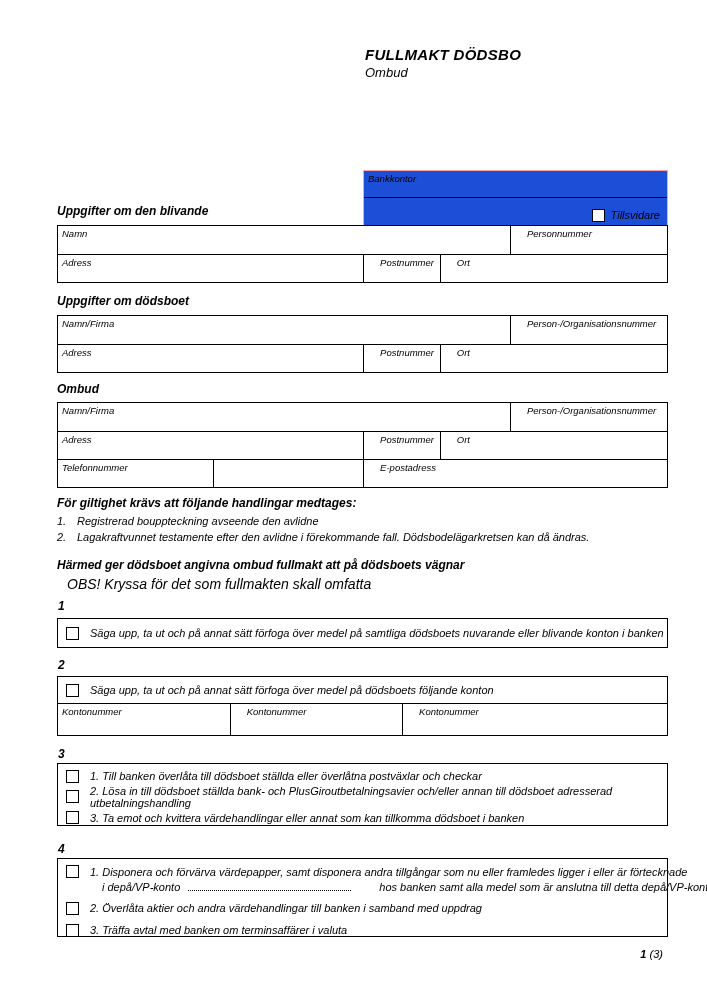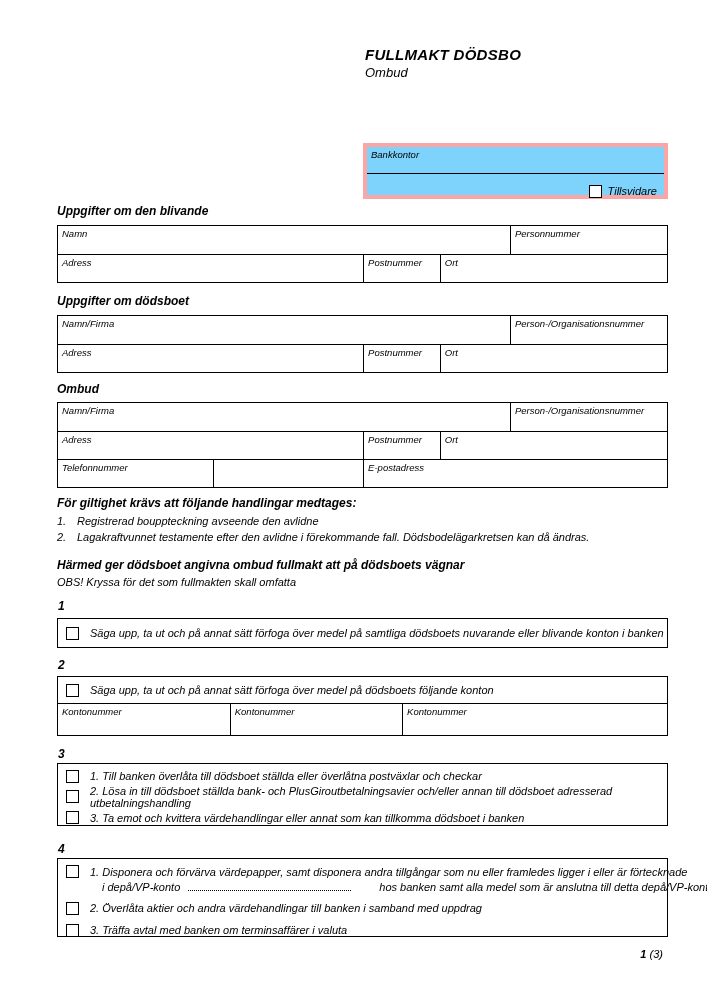--- a/index.html
+++ b/index.html
@@ -11,51 +11,51 @@
     background: #ffffff;
     font-family: "Liberation Sans", sans-serif;
     color: #000;
     overflow: hidden;
     font-style: italic;
   }
   .title-block { position: absolute; left: 365px; top: 46px; }
   .title-block h1 { font-size: 15px; font-weight: bold; letter-spacing: 0.3px; }
   .title-block .subtitle { font-size: 13px; margin-top: 2px; }
 
-  .box { position: absolute; border: 4px solid #fca5a5; background: #7dd3fc; }
+  .box { position: absolute; border: 1px solid #fca5a5; background: #1d4ed8; margin-top: 27px; }
   .flabel { font-size: 9.5px; display: block; padding: 2px 0 0 4px; }
 
   .header-box { left: 363px; top: 143px; width: 305px; height: 56px; }
   .hb-row { position: relative; height: 27px; }
   .hb-row.first { border-bottom: 1px solid #000; }
   .tillsvidare { position: absolute; right: 7px; bottom: 3px; display: flex; align-items: flex-start; gap: 6px; }
 
   .cb { width: 13px; height: 13px; border: 1px solid #000; background: #fff; display: inline-block; flex: 0 0 13px; }
   .cb-label { font-size: 11px; }
 
   .sec-head { position: absolute; left: 57px; font-size: 12px; font-weight: bold; }
 
   .ftable { position: absolute; left: 57px; width: 611px; border: 1px solid #000; background: #fff; }
   .frow { display: flex; height: 28px; }
   .frow + .frow { border-top: 1px solid #000; }
   .fcell { height: 100%; }
-  .fcell + .fcell { border-left: 1px solid #000; }
+  .fcell + .fcell { border-left: 1px solid #000; padding-left: 12px; }
   .w-a1 { width: 74.2%; } .w-a2 { width: 25.8%; }
   .w-b1 { width: 50.1%; } .w-b2 { width: 12.6%; } .w-b3 { width: 37.3%; }
   .w-c1 { width: 25.4%; } .w-c2 { width: 24.7%; } .w-c3 { width: 49.9%; }
   .w-k1 { width: 28.2%; } .w-k2 { width: 28.3%; } .w-k3 { width: 43.5%; }
 
   .req-block { position: absolute; left: 57px; top: 496px; width: 611px; }
   .req-head { font-size: 12px; font-weight: bold; margin-bottom: 5px; }
   .req-item { font-size: 11px; display: flex; margin-top: 4px; }
   .req-num { width: 20px; flex: 0 0 20px; }
 
   .mandate-block { position: absolute; left: 57px; top: 558px; width: 611px; }
   .mandate-head { font-size: 12px; font-weight: bold; }
-  .mandate-note { font-size: 11px; margin-top: 4px; }
+  .mandate-note { font-size: 14px; margin-top: 4px; margin-left: 10px; }
 
   .opt-num { position: absolute; left: 58px; font-size: 12px; font-weight: bold; }
   .opt-box { position: absolute; left: 57px; width: 611px; border: 1px solid #000; background: #fff; }
   .opt-row { display: flex; align-items: center; gap: 11px; padding-left: 8px; }
   .opt-label { font-size: 11px; }
   .konto-row { display: flex; height: 32px; border-top: 1px solid #000; }
 
   .g4-rowA { display: flex; gap: 11px; padding: 6px 0 0 8px; align-items: flex-start; }
   .g4-text { font-size: 11px; line-height: 15px; }
   .g4-line2 { padding-left: 12px; white-space: nowrap; }

